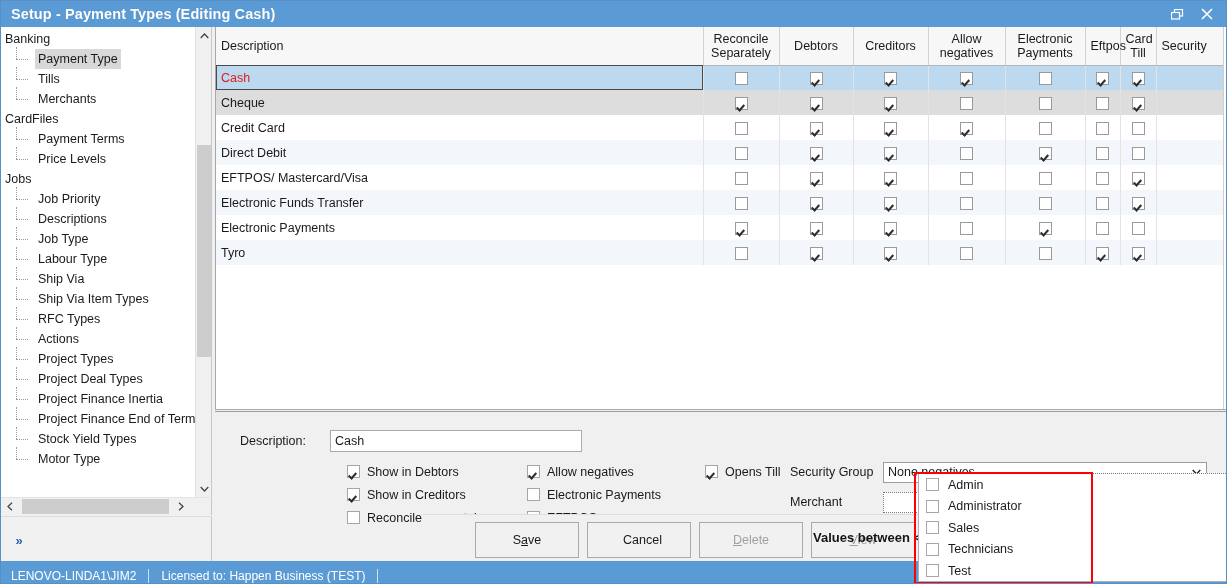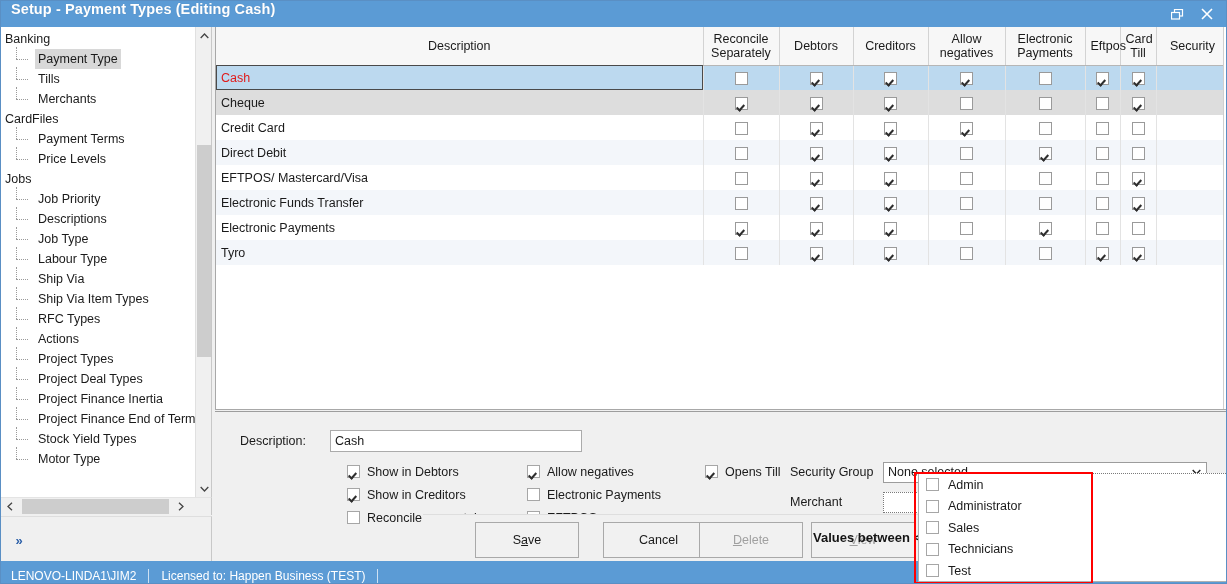--- a/index.html
+++ b/index.html
@@ -15,21 +15,21 @@
     background: #f0f0f0;
     border: 1px solid #5a8fc4;
     font-size: 12.5px;
     color: #1a1a1a;
   }
 
   
   .titlebar {
     height: 26px;
     background: #5b9bd5;
-    display: flex; 
+    display: flex; align-items: center;
     color: #ffffff;
     padding-left: 10px;
     position: relative;
   }
   .titlebar .title {
     font-size: 14.5px;
     font-weight: bold;
     letter-spacing: .1px;
     text-shadow: 0 0 1px rgba(0,0,0,.15);
   }
@@ -177,21 +177,21 @@
     border-bottom: 1px solid #b6b6b6;
     font-weight: normal;
     color: #1a1a1a;
     height: 38px;
     padding: 0 5px;
     vertical-align: middle;
     font-size: 12.5px;
     line-height: 14px;
     cursor: pointer;
   }
-  table.grid th.desc { text-align: center; }
+  table.grid th.desc { text-align: left; }
   table.grid td {
     border-right: 1px solid #e3e3e3;
     height: 25px;
     padding: 0 5px;
     vertical-align: middle;
     white-space: nowrap;
     overflow: hidden;
     color: #1a1a1a;
   }
   table.grid td.ck { text-align: center; padding: 0; }
@@ -342,21 +342,21 @@
     background: #f1f1f1;
     font-size: 12.5px;
     font-family: "Liberation Sans", sans-serif;
     color: #1a1a1a;
     display: flex; align-items: center; justify-content: center;
     cursor: pointer;
   }
   .btn.disabled { color: #a0a0a0; cursor: default; }
   .btn u { text-decoration: underline; }
   .btn-save   { left: 52px;  width: 104px; }
-  .btn-cancel { left: 180px; width: 104px; padding-left: 7px; }
+  .btn-cancel { left: 164px; width: 104px; padding-left: 7px; }
   .btn-delete { left: 276px; width: 104px; }
   .btn-view   { left: 388px; width: 104px; }
   .hinttext {
     position: absolute; left: 390px; top: 15px;
     font-size: 13px; font-weight: bold; color: #141414;
     white-space: nowrap;
   }
 
   
   .statusbar {
@@ -683,21 +683,21 @@
             <div class="chkrow">
               <span class="cb lite on"></span>
               <span>Opens Till</span>
             </div>
           </div>
 
         <div class="seccol">
           <div class="secrow">
             <span class="slabel">Security Group</span>
             <div class="combo">
-              <span>None selected</span>
+              <span>None negatives</span>
               <span class="arrow">
                 <svg width="9" height="6" viewBox="0 0 9 6">
                     <path d="M0.7 1 L4.5 5 L8.3 1" stroke="#222" stroke-width="1.4" fill="none"></path>
                   </svg>
               </span>
             </div>
           </div>
           <div class="secrow">
             <span class="slabel">Merchant</span>
             <div class="merchant-field"></div>

